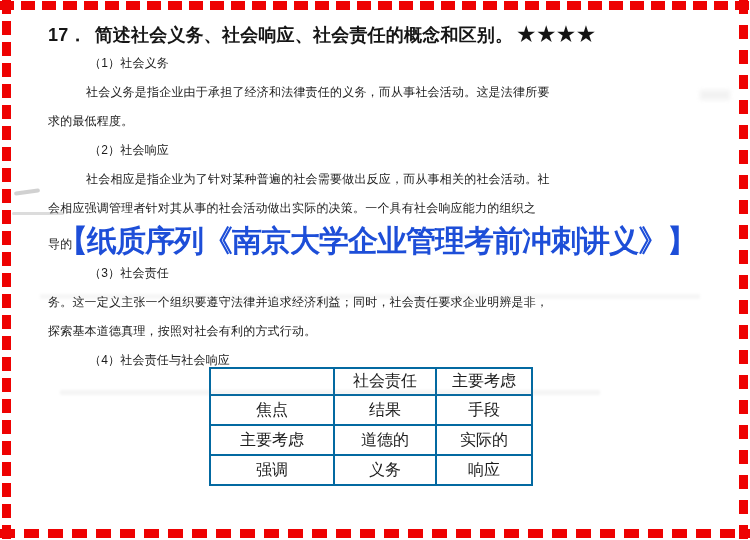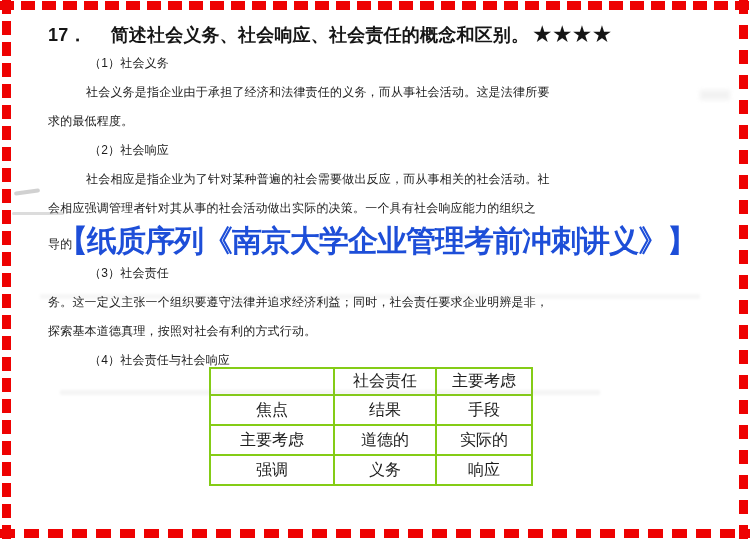--- a/index.html
+++ b/index.html
@@ -34,21 +34,21 @@
     color: #1c1c1c;
   }
   .line {
     height: 29px; line-height: 29px;
     font-size: 12px;
     white-space: nowrap;
     position: relative;
     letter-spacing: 0.2px;
   }
   .title-line { font-size: 18px; font-weight: bold; color: #161616; }
-  .title-line .qnum { margin-right: 24px; }
+  .title-line .qnum { margin-right: 8px; }
   .stars { font-size: 20px; letter-spacing: 2px; margin-left: 4px; color: #141414; }
   .h-line { text-indent: 41px; }
   .p-line { text-indent: 38px; }
   .gap-before { margin-top: 7px; }
   .frag-right { position: absolute; right: 20px; }
 
   
   .watermark {
     position: absolute;
     left: 58px; top: 221px;
@@ -64,21 +64,21 @@
       -2px -2px 0 #fff, 2px -2px 0 #fff, -2px 2px 0 #fff, 2px 2px 0 #fff;
   }
 
   
   .cmp-table {
     border-collapse: collapse;
     margin: -8px 0 0 161px;
     table-layout: fixed;
   }
   .cmp-table th, .cmp-table td {
-    border: 2px solid #84cc16;
+    border: 2px solid #0369a1;
     font-weight: normal;
     font-size: 16px;
     text-align: center;
     color: #1c1c1c;
     padding: 0;
   }
   .cmp-table th { height: 25px; }
   .cmp-table td { height: 28px; }
   .col-label { width: 122px; }
   .col-a { width: 100px; }

